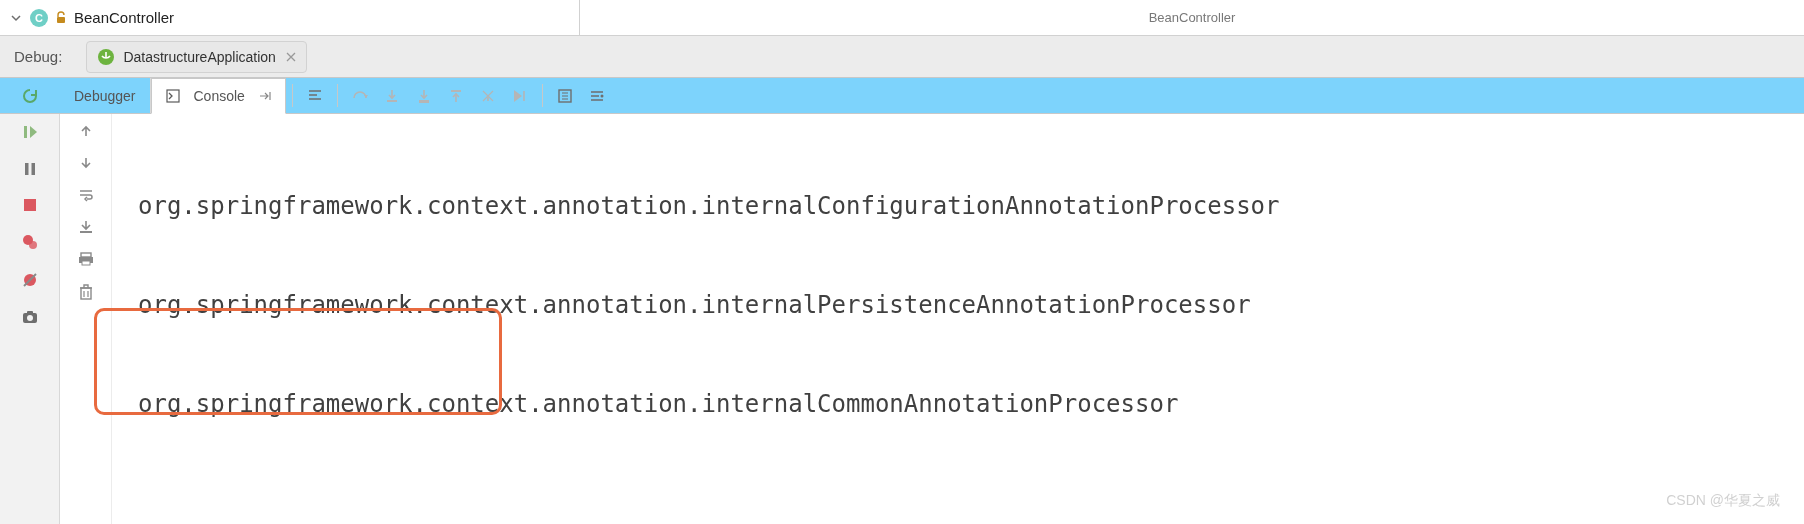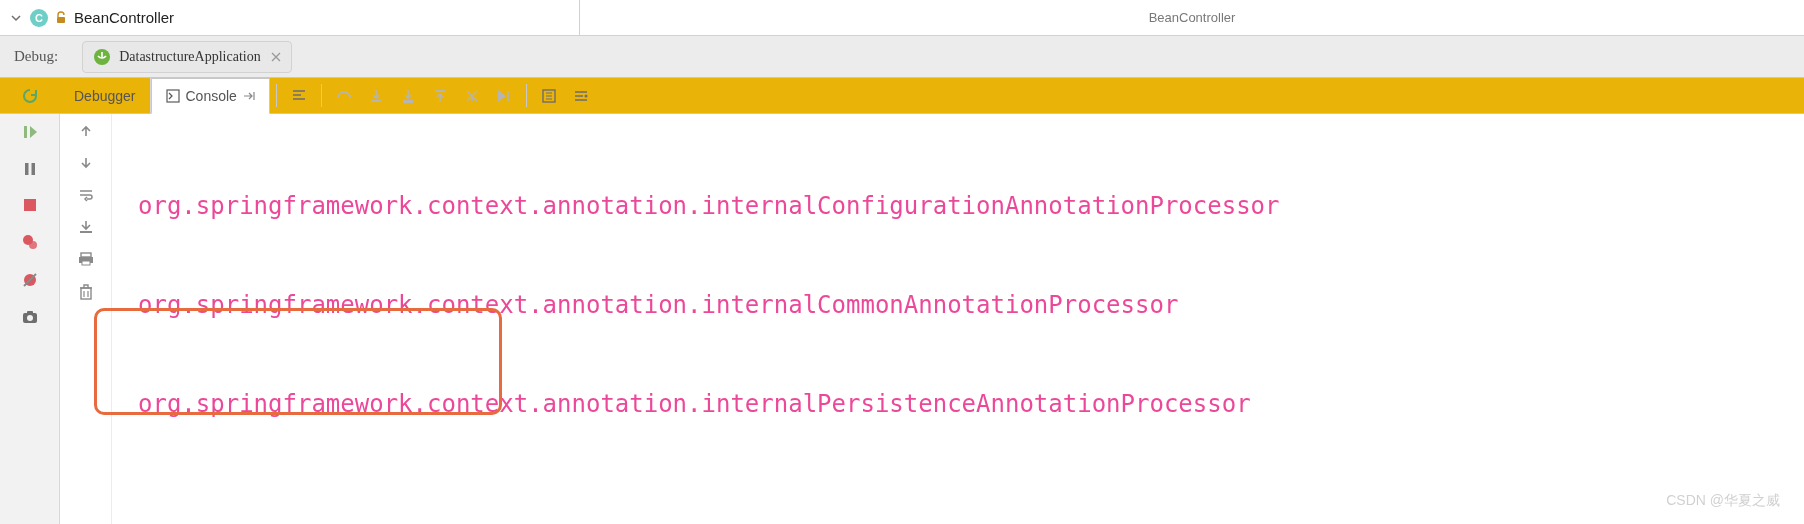--- a/index.html
+++ b/index.html
@@ -58,42 +58,41 @@
 .header-text { color: #222; font-size: 15px; }
 
 
 .debug-bar {
   display: flex;
   align-items: center;
   height: 42px;
   background: #ececec;
   border-bottom: 1px solid #c8c8c8;
   padding-left: 14px;
-  font-family: Liberation Serif, serif;
 }
 .debug-label { color: #555; margin-right: 24px; font-size: 15px; }
 .run-chip {
   display: flex;
   align-items: center;
   background: #e8e8e8;
   border: 1px solid #d2d2d2;
   border-radius: 4px;
   padding: 4px 10px;
   height: 32px;
 }
 .spring-icon { margin-right: 8px; display: inline-flex; }
 .run-label { color: #333; font-size: 14px; }
 .close-x { margin-left: 10px; color: #999; display: inline-flex; }
 
 
 .tools-bar {
   display: flex;
   align-items: stretch;
   height: 36px;
-  background: #eab308;
+  background: #7dd3fc;
   border-bottom: 1px solid #c8c8c8;
 }
 .gutter-left {
   width: 60px;
   display: flex;
   align-items: center;
   justify-content: center;
 }
 .rerun-icon { color: #59a869; display: inline-flex; }
 .tab {
@@ -105,20 +104,21 @@
   border-right: 1px solid #d8d8d8;
   font-size: 14px;
 }
 .tab.active {
   background: #fff;
   border-top: 1px solid #c8c8c8;
   border-left: 1px solid #c8c8c8;
   border-right: 1px solid #c8c8c8;
   border-bottom: 1px solid #fff;
   margin-bottom: -1px;
+  gap: 8px;
 }
 .tab-icon { margin-right: 6px; display: inline-flex; }
 .small-arrow { margin-left: 6px; color: #888; font-size: 10px; display: inline-flex; }
 
 .tbar-sep { width: 1px; background: #c8c8c8; margin: 6px 6px; }
 .tbar-btn {
   width: 32px;
   display: flex;
   align-items: center;
   justify-content: center;
@@ -158,21 +158,21 @@
 }
 .secondary-col .ico { display: inline-flex; color: #8a8a8a; }
 
 .console-pane {
   flex: 1;
   background: #fff;
   padding: 10px 0 0 26px;
   font-family: "Menlo", "Monaco", "Consolas", monospace;
   font-size: 24px;
   line-height: 33px;
-  color: #ec4899;
+  color: #404040;
   white-space: pre;
   position: relative;
   overflow: hidden;
 }
 
 .highlight-box {
   position: absolute;
   border: 3px solid #e86a3f;
   border-radius: 10px;
   pointer-events: none;
@@ -392,22 +392,22 @@
       <svg width="14" height="16" viewBox="0 0 14 16">
           <rect x="2" y="4" width="10" height="11" fill="none" stroke="#8a8a8a" stroke-width="1.4"></rect>
           <path d="M1 4h12M5 1h4v3H5z" fill="none" stroke="#8a8a8a" stroke-width="1.4"></path>
           <path d="M5 7v6M9 7v6" stroke="#8a8a8a" stroke-width="1.2"></path>
         </svg>
     </span>
   </div>
 
   <div class="console-pane">
     <div>org.springframework.context.annotation.internalConfigurationAnnotationProcessor</div>
+    <div>org.springframework.context.annotation.internalPersistenceAnnotationProcessor</div>
     <div>org.springframework.context.annotation.internalCommonAnnotationProcessor</div>
-    <div>org.springframework.context.annotation.internalPersistenceAnnotationProcessor</div>
     
     
     
     
   </div>
 </div>
 
 <div class="highlight-box" style="left: 94px; top: 308px; width: 408px; height: 107px;"></div>
 <div class="watermark">CSDN @华夏之威</div>
 

